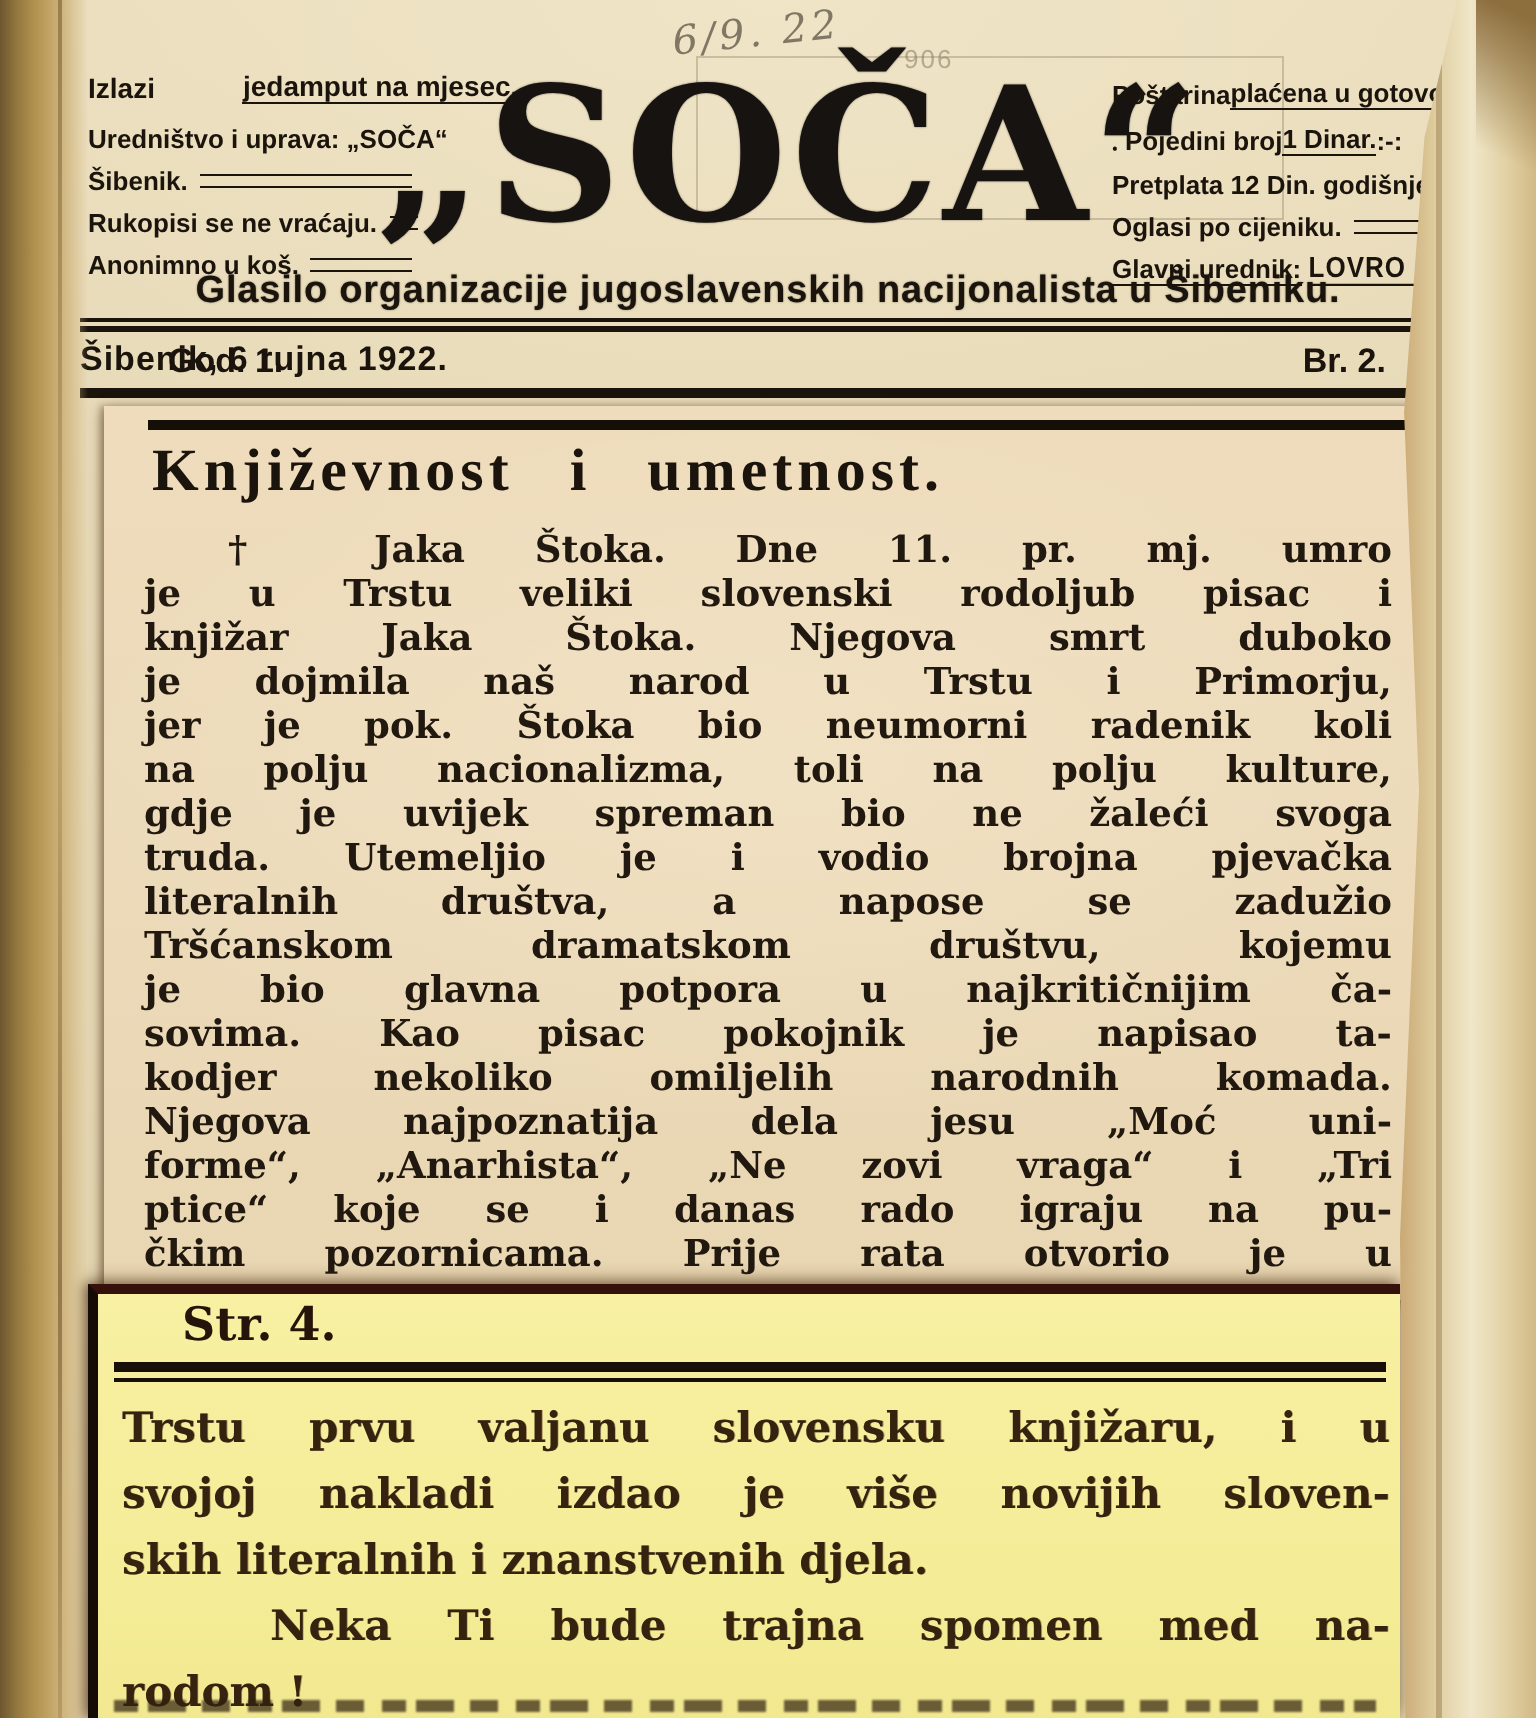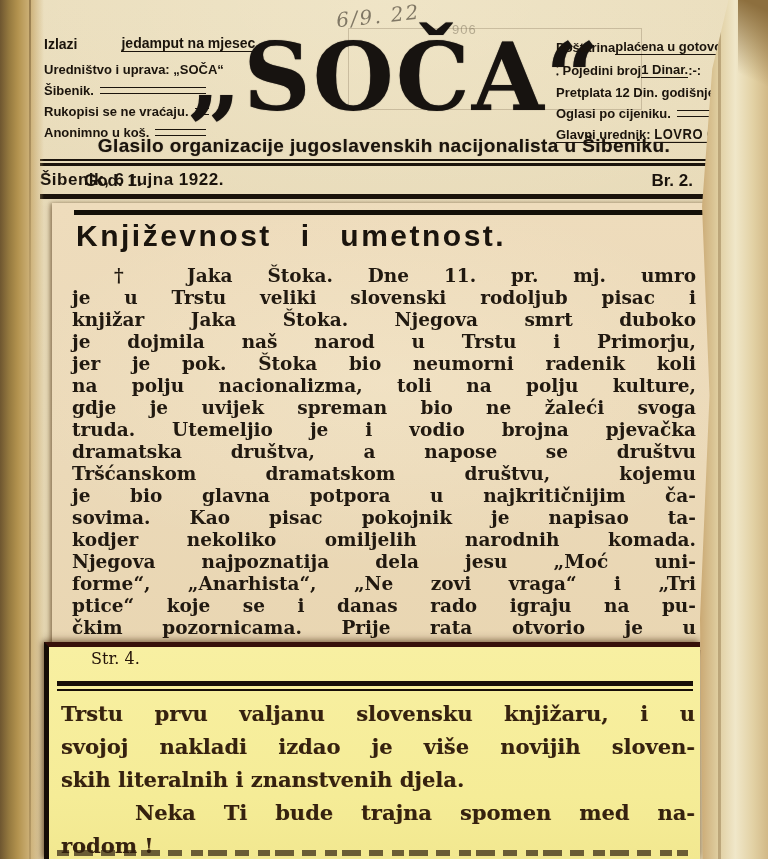--- a/index.html
+++ b/index.html
@@ -98,39 +98,40 @@
     background:
       radial-gradient(80% 60% at 50% 40%, rgba(255,248,225,.25), transparent 70%),
       linear-gradient(180deg,#eedcbc 0%,#ebd9b8 60%,#e9d6b2 100%);
     box-shadow:0 2px 7px rgba(70,40,10,.5), -2px 0 3px rgba(70,40,10,.3);
   }
   .top-rule{position:absolute;left:22px;top:7px;width:637px;height:5px;background:#141008;}
   .headline{
     position:absolute;left:24px;top:16px;margin:0;
     font-size:30px;font-weight:700;letter-spacing:2.5px;word-spacing:18px;
     color:#1a140d;
+    font-family:Liberation Serif, serif;
   }
   .bodytext{
     position:absolute;left:20px;top:62px;width:624px;
     font-family:"DejaVu Serif",serif;font-weight:700;
     font-size:18.5px;line-height:22px;color:#211910;
   }
   .bline{text-align:justify;text-align-last:justify;}
   .bline.first{text-indent:42px;}
   
   .clip-cont{
     position:absolute;left:44px;top:642px;width:656px;height:217px;z-index:4;
     background:linear-gradient(180deg,#f8f0a2 0%,#f5ec97 70%,#f2e890 100%);
     border-top:5px solid #36100a;border-left:5px solid #150c06;
     box-shadow:0 -2px 8px rgba(60,30,5,.45), -3px 0 5px rgba(60,30,5,.4);
     box-sizing:border-box;
   }
   .strnum{
     position:absolute;left:42px;top:2px;
-    font-family:"DejaVu Serif",serif;font-weight:400;font-size:16px;color:#241409;
+    font-family:"DejaVu Serif",serif;font-weight:700;font-size:23px;color:#241409;
   }
   .cont-rule{position:absolute;left:8px;top:34px;width:636px;}
   .cont-rule .thick{height:5px;background:#180f08;margin-bottom:3px;}
   .cont-rule .thin{height:2px;background:#180f08;}
   .cont-body{
     position:absolute;left:12px;top:50px;width:634px;
     font-family:"DejaVu Serif",serif;font-weight:700;
     font-size:21px;line-height:33px;color:var(--c-sepia-ink,#35220f);
     text-shadow:.4px 0 0 rgba(90,40,20,.4);
   }
@@ -219,21 +220,21 @@
     <h1 class="headline">Književnost i umetnost.</h1>
     <div class="bodytext">
       <div class="bline first"><b>† Jaka Štoka.</b><span> Dne 11. pr. mj. umro</span></div>
       <div class="bline">je u Trstu veliki slovenski rodoljub pisac i</div>
       <div class="bline">knjižar Jaka Štoka. Njegova smrt duboko</div>
       <div class="bline">je dojmila naš narod u Trstu i Primorju,</div>
       <div class="bline">jer je pok. Štoka bio neumorni radenik koli</div>
       <div class="bline">na polju nacionalizma, toli na polju kulture,</div>
       <div class="bline">gdje je uvijek spreman bio ne žaleći svoga</div>
       <div class="bline">truda. Utemeljio je i vodio brojna pjevačka</div>
-      <div class="bline">dramatska društva, a napose se društvu</div>
+      <div class="bline">literalnih društva, a napose se zadužio</div>
       <div class="bline">Tršćanskom dramatskom društvu, kojemu</div>
       <div class="bline">je bio glavna potpora u najkritičnijim ča-</div>
       <div class="bline">sovima. Kao pisac pokojnik je napisao ta-</div>
       <div class="bline">kodjer nekoliko omiljelih narodnih komada.</div>
       <div class="bline">Njegova najpoznatija dela jesu „Moć uni-</div>
       <div class="bline">forme“, „Anarhista“, „Ne zovi vraga“ i „Tri</div>
       <div class="bline">ptice“ koje se i danas rado igraju na pu-</div>
       <div class="bline">čkim pozornicama. Prije rata otvorio je u</div>
     </div>
   </section>

